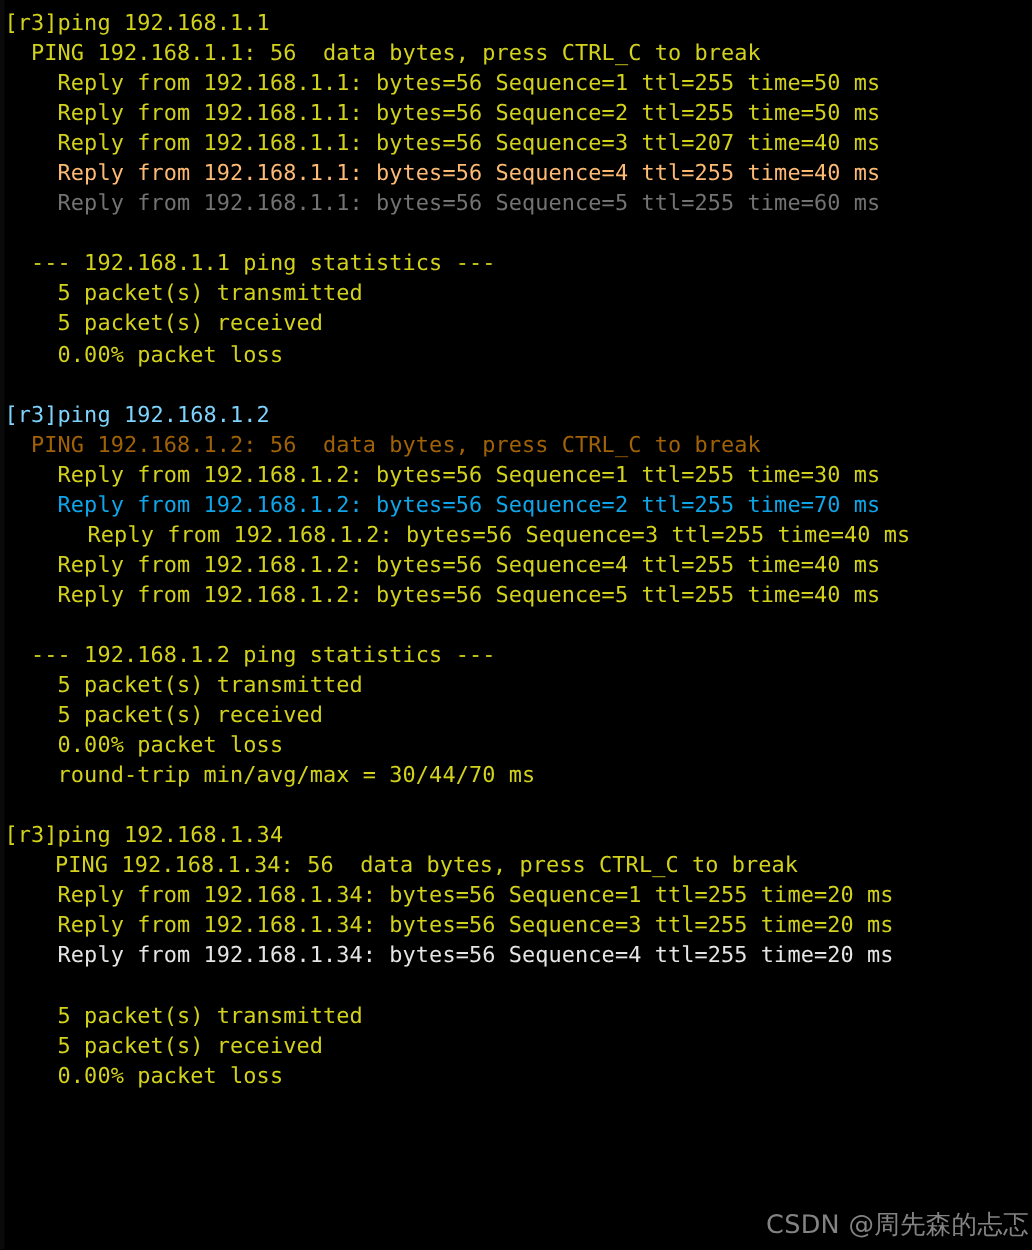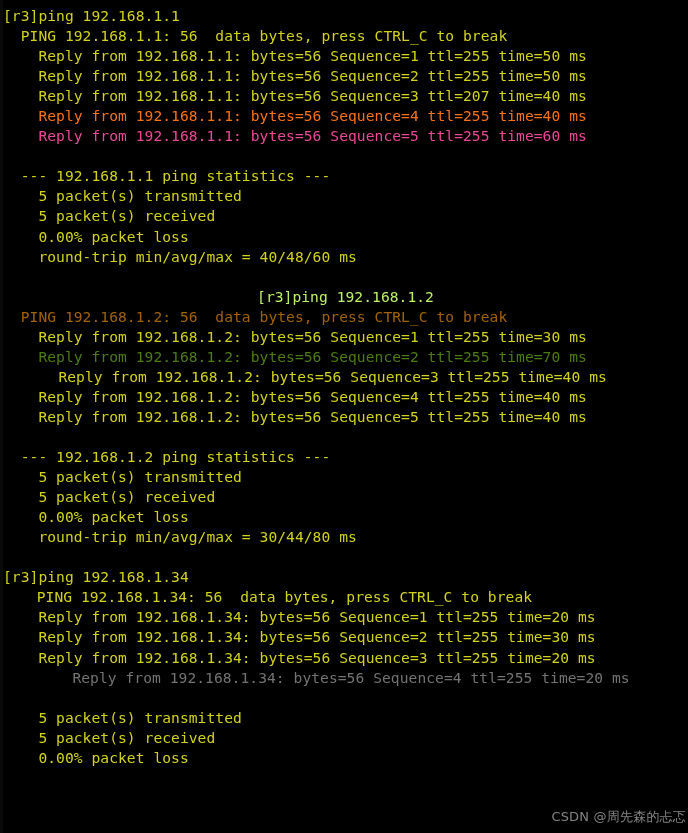--- a/index.html
+++ b/index.html
@@ -46,65 +46,63 @@
   }
   .console-line.blank {
     color: transparent;
   }
   #watermark {
     position: absolute;
     right: 2px;
     bottom: 7px;
     color: #8f8f8f;
     font-family: "DejaVu Sans", "Liberation Sans", sans-serif;
-    font-size: 13px;
+    font-size: 17px;
     line-height: 18px;
     white-space: pre;
     letter-spacing: 0.2px;
     opacity: 0.92;
   }
 </style>
 </head>
 <body style="background: rgb(0, 0, 0);">
 
 <div id="terminal" style="background: rgb(0, 0, 0);">
   <div id="console-output">
       <span class="console-line" style="color: rgb(210, 210, 29);">[r3]ping 192.168.1.1</span>
       <span class="console-line" style="color: rgb(210, 210, 29);">  PING 192.168.1.1: 56  data bytes, press CTRL_C to break</span>
       <span class="console-line" style="color: rgb(210, 210, 29);">    Reply from 192.168.1.1: bytes=56 Sequence=1 ttl=255 time=50 ms</span>
       <span class="console-line" style="color: rgb(210, 210, 29);">    Reply from 192.168.1.1: bytes=56 Sequence=2 ttl=255 time=50 ms</span>
       <span class="console-line" style="color: rgb(210, 210, 29);">    Reply from 192.168.1.1: bytes=56 Sequence=3 ttl=207 time=40 ms</span>
-      <span class="console-line" style="color: #f97316;">    Reply from 192.168.1.1: bytes=56 Sequence=4 ttl=255 time=40 ms</span>
-      <span class="console-line" style="color: #ec4899;">    Reply from 192.168.1.1: bytes=56 Sequence=5 ttl=255 time=60 ms</span>
+      <span class="console-line" style="color: #fdba74;">    Reply from 192.168.1.1: bytes=56 Sequence=4 ttl=255 time=40 ms</span>
+      <span class="console-line" style="color: #737373;">    Reply from 192.168.1.1: bytes=56 Sequence=5 ttl=255 time=60 ms</span>
       <span class="console-line blank"></span>
       <span class="console-line" style="color: rgb(210, 210, 29);">  --- 192.168.1.1 ping statistics ---</span>
       <span class="console-line" style="color: rgb(210, 210, 29);">    5 packet(s) transmitted</span>
       <span class="console-line" style="color: rgb(210, 210, 29);">    5 packet(s) received</span>
       <span class="console-line" style="color: rgb(210, 210, 29);">    0.00% packet loss</span>
-      <span class="console-line" style="color: rgb(210, 210, 29);">    round-trip min/avg/max = 40/48/60 ms</span>
       <span class="console-line blank"></span>
-      <span class="console-line" style="color: #bef264; text-align: center;">[r3]ping 192.168.1.2</span>
+      <span class="console-line" style="color: #7dd3fc;">[r3]ping 192.168.1.2</span>
       <span class="console-line" style="color: #a16207;">  PING 192.168.1.2: 56  data bytes, press CTRL_C to break</span>
       <span class="console-line" style="color: rgb(210, 210, 29);">    Reply from 192.168.1.2: bytes=56 Sequence=1 ttl=255 time=30 ms</span>
-      <span class="console-line" style="color: #4d7c0f;">    Reply from 192.168.1.2: bytes=56 Sequence=2 ttl=255 time=70 ms</span>
+      <span class="console-line" style="color: #0ea5e9;">    Reply from 192.168.1.2: bytes=56 Sequence=2 ttl=255 time=70 ms</span>
       <span class="console-line" style="color: rgb(210, 210, 29); margin-left: 20px;">    Reply from 192.168.1.2: bytes=56 Sequence=3 ttl=255 time=40 ms</span>
       <span class="console-line" style="color: rgb(210, 210, 29);">    Reply from 192.168.1.2: bytes=56 Sequence=4 ttl=255 time=40 ms</span>
       <span class="console-line" style="color: rgb(210, 210, 29);">    Reply from 192.168.1.2: bytes=56 Sequence=5 ttl=255 time=40 ms</span>
       <span class="console-line blank"></span>
       <span class="console-line" style="color: rgb(210, 210, 29);">  --- 192.168.1.2 ping statistics ---</span>
       <span class="console-line" style="color: rgb(210, 210, 29);">    5 packet(s) transmitted</span>
       <span class="console-line" style="color: rgb(210, 210, 29);">    5 packet(s) received</span>
       <span class="console-line" style="color: rgb(210, 210, 29);">    0.00% packet loss</span>
-      <span class="console-line" style="color: rgb(210, 210, 29);">    round-trip min/avg/max = 30/44/80 ms</span>
+      <span class="console-line" style="color: rgb(210, 210, 29);">    round-trip min/avg/max = 30/44/70 ms</span>
       <span class="console-line blank"></span>
       <span class="console-line" style="color: rgb(210, 210, 29);">[r3]ping 192.168.1.34</span>
       <span class="console-line" style="color: rgb(210, 210, 29); margin-left: 16px;">  PING 192.168.1.34: 56  data bytes, press CTRL_C to break</span>
       <span class="console-line" style="color: rgb(210, 210, 29);">    Reply from 192.168.1.34: bytes=56 Sequence=1 ttl=255 time=20 ms</span>
-      <span class="console-line" style="color: rgb(210, 210, 29);">    Reply from 192.168.1.34: bytes=56 Sequence=2 ttl=255 time=30 ms</span>
       <span class="console-line" style="color: rgb(210, 210, 29);">    Reply from 192.168.1.34: bytes=56 Sequence=3 ttl=255 time=20 ms</span>
-      <span class="console-line" style="color: #737373; margin-left: 34px;">    Reply from 192.168.1.34: bytes=56 Sequence=4 ttl=255 time=20 ms</span>
+      <span class="console-line" style="color: #e5e5e5;">    Reply from 192.168.1.34: bytes=56 Sequence=4 ttl=255 time=20 ms</span>
       <span class="console-line blank"></span>
       <span class="console-line" style="color: rgb(210, 210, 29);">    5 packet(s) transmitted</span>
       <span class="console-line" style="color: rgb(210, 210, 29);">    5 packet(s) received</span>
       <span class="console-line" style="color: rgb(210, 210, 29);">    0.00% packet loss</span>
     </div>
   <div id="watermark" style="color: rgb(143, 143, 143);">CSDN @周先森的忐忑</div>
 </div>
 
 </body></html>

